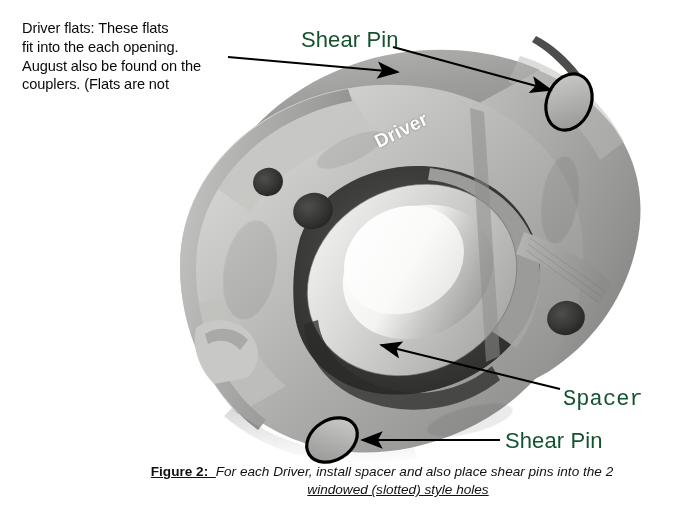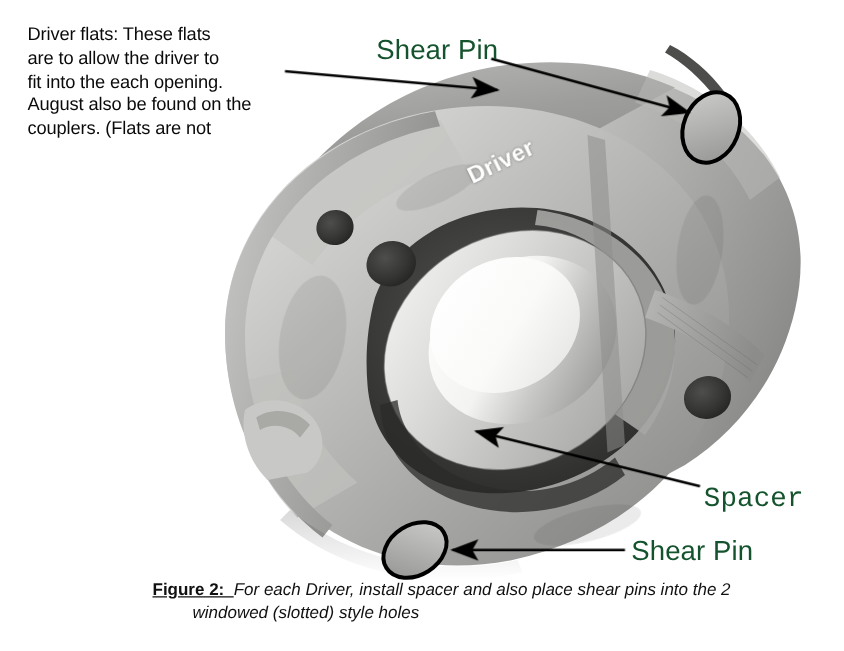--- a/index.html
+++ b/index.html
@@ -62,33 +62,35 @@
 
   
   .caption {
     position: absolute;
     left: 122px;
     top: 463px;
     width: 520px;
     font-size: 13.6px;
     line-height: 18px;
     color: #111;
+    text-align: center;
   }
   .caption .cap-label {
     font-weight: bold;
     text-decoration: underline;
     font-style: normal;
   }
   .caption .cap-text {
     font-style: italic;
   }
   .caption .cap-line2 {
     display: block;
     padding-left: 32px;
     font-style: italic;
+    text-decoration: underline;
   }
 
   
   #art {
     position: absolute;
     left: 0;
     top: 0;
     width: 675px;
     height: 521px;
   }
@@ -310,21 +312,20 @@
     <g stroke="#000000" stroke-width="2.1" fill="none">
       <line x1="228" y1="57" x2="398" y2="72" marker-end="url(#arrowHead)"></line>
       <line x1="393" y1="47" x2="551" y2="90" marker-end="url(#arrowHead)"></line>
       <line x1="560" y1="389" x2="381" y2="345" marker-end="url(#arrowHead)"></line>
       <line x1="500" y1="440" x2="362" y2="440" marker-end="url(#arrowHead)"></line>
     </g>
   </svg>
 
   <div class="note-block">
     <span>Driver flats: These flats</span>
-    <span>are to allow the driver to</span>
     <span>fit into the each opening.</span>
     <span>August also be found on the</span>
     <span>couplers. (Flats are not</span>
   </div>
 
   <div class="label" id="label-shear-pin-top">Shear Pin</div>
 
   <div class="label" id="label-spacer">Spacer</div>
 
   <div class="label" id="label-shear-pin-bottom">Shear Pin</div>

